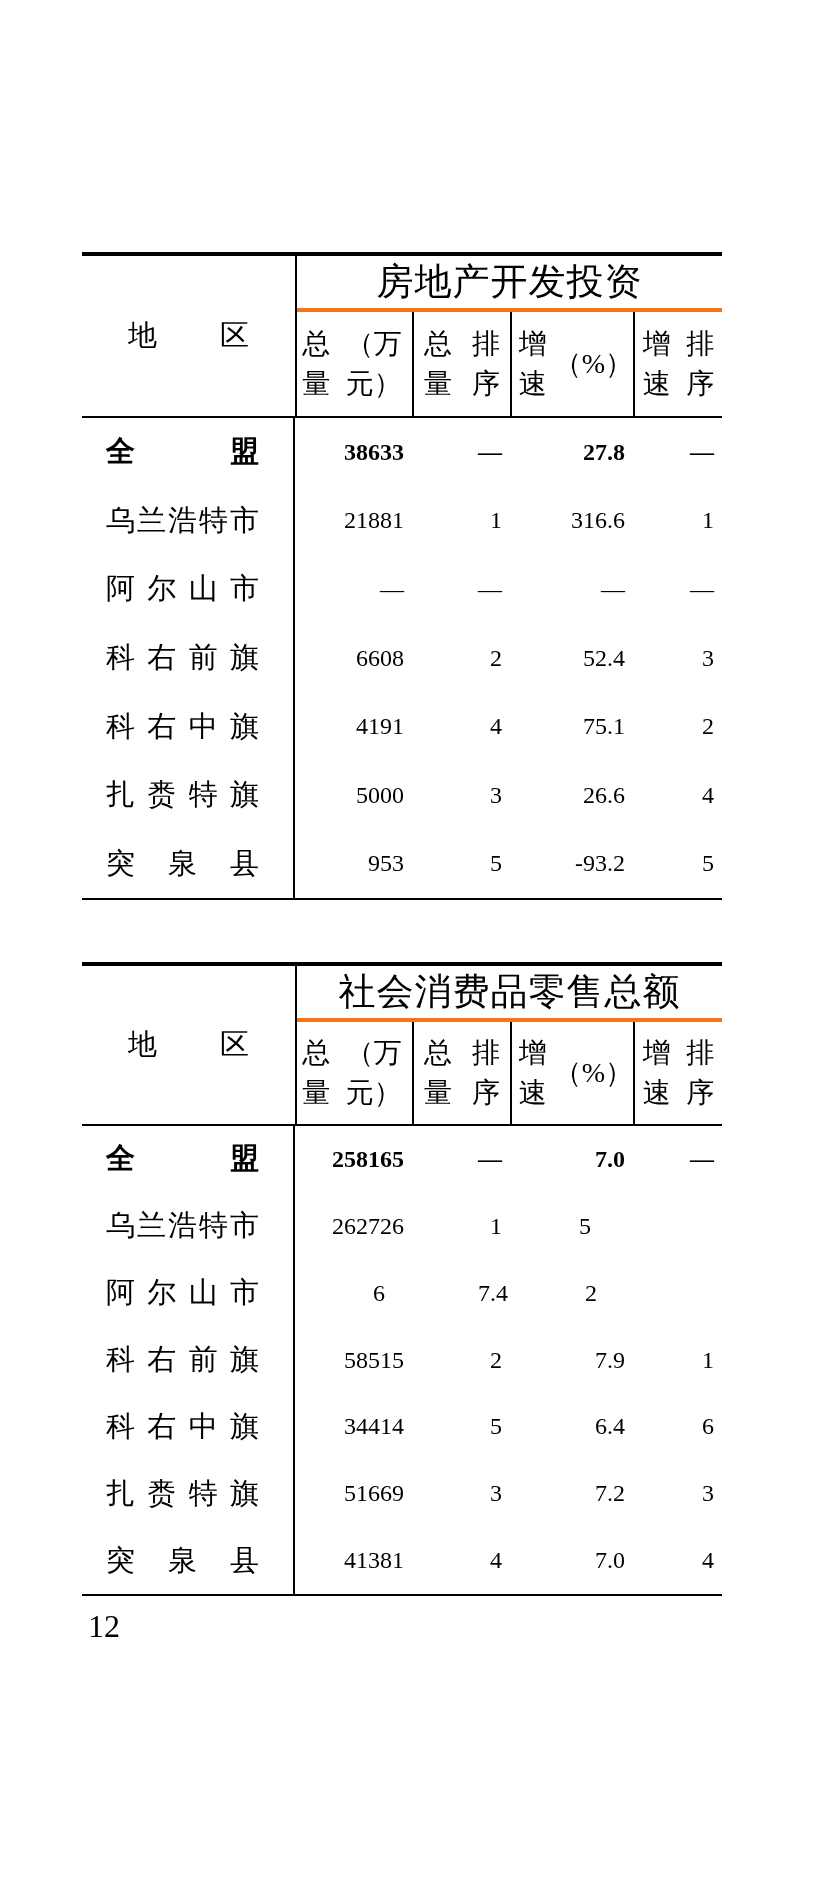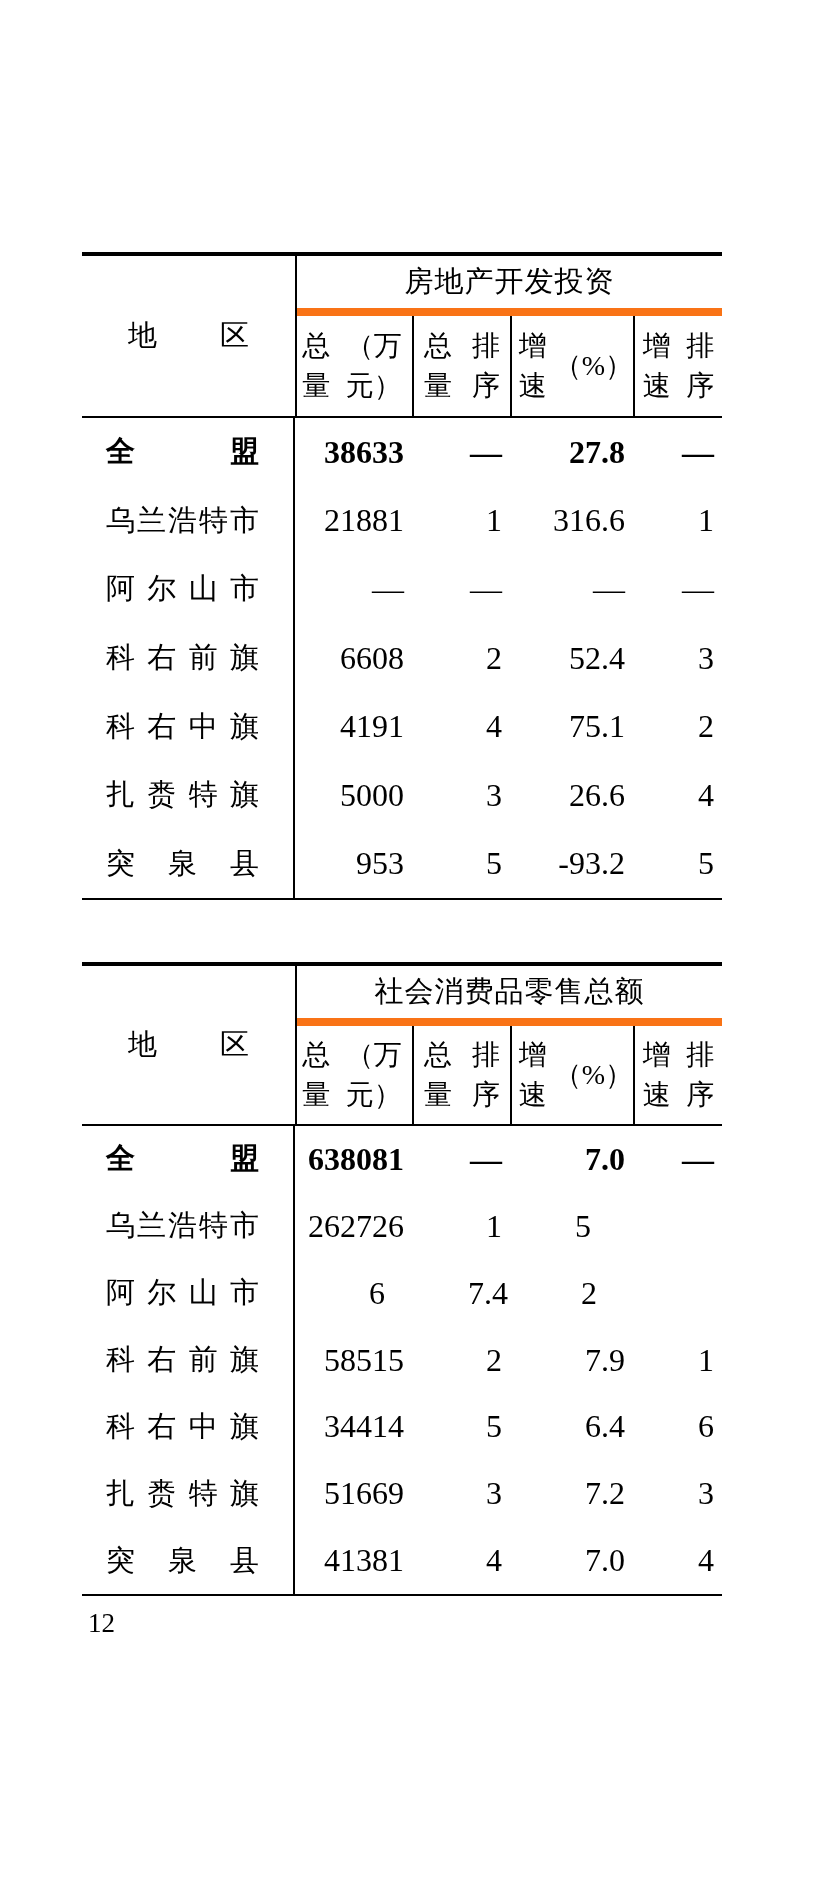--- a/index.html
+++ b/index.html
@@ -41,22 +41,22 @@
     box-sizing:border-box;
     border-left:2px solid #000;
     display:flex;
     flex-direction:column;
   }
   .group-title{
     height:52px;
     display:flex;
     align-items:center;
     justify-content:center;
-    border-bottom:8px solid #f97316;
-    font-size:29px;
+    border-bottom:4px solid #f97316;
+    font-size:37px;
     letter-spacing:1px;
   }
   .sub-row{flex:1;display:flex;}
   .sub{
     box-sizing:border-box;
     display:flex;
     flex-direction:row;
     align-items:center;
     justify-content:center;
     font-size:28px;
@@ -73,32 +73,32 @@
   #table-b .tbody{height:468px;}
   .tr{flex:1;display:flex;align-items:stretch;font-size:29px;}
   .td{box-sizing:border-box;display:flex;align-items:center;}
   .td.region{
     width:213px;
     border-right:2px solid #000;
     padding:0 34px 0 24px;
     justify-content:space-between;
   }
   .jdist{justify-content:space-between;}
-  .td.num{justify-content:flex-end;padding-right:8px;font-size:32px;}
+  .td.num{justify-content:flex-end;padding-right:8px;font-size:24px;}
   .num.c2{width:117px;}
   .num.c3{width:98px;}
   .num.c4{width:123px;}
   .num.c5{width:89px;}
   .bold-row{font-weight:bold;}
 
   .page-number{
     position:absolute;
     left:88px;
     top:1608px;
-    font-size:27px;
+    font-size:32px;
   }
 </style>
 </head>
 <body>
 
 <div class="page">
 
   <div class="stat-table" id="table-a">
     <div class="thead">
       <div class="corner jdist">
@@ -240,21 +240,21 @@
           </div>
         </div>
       </div>
     </div>
     <div class="tbody">
       <div class="tr bold-row">
         <div class="td region jdist">
             <span>全</span>
             <span>盟</span>
           </div>
-        <div class="td num c2">638081</div>
+        <div class="td num c2">258165</div>
         <div class="td num c3">—</div>
         <div class="td num c4">7.0</div>
         <div class="td num c5">—</div>
       </div>
       <div class="tr">
         <div class="td region jdist">
             <span>乌</span>
             <span>兰</span>
             <span>浩</span>
             <span>特</span>

